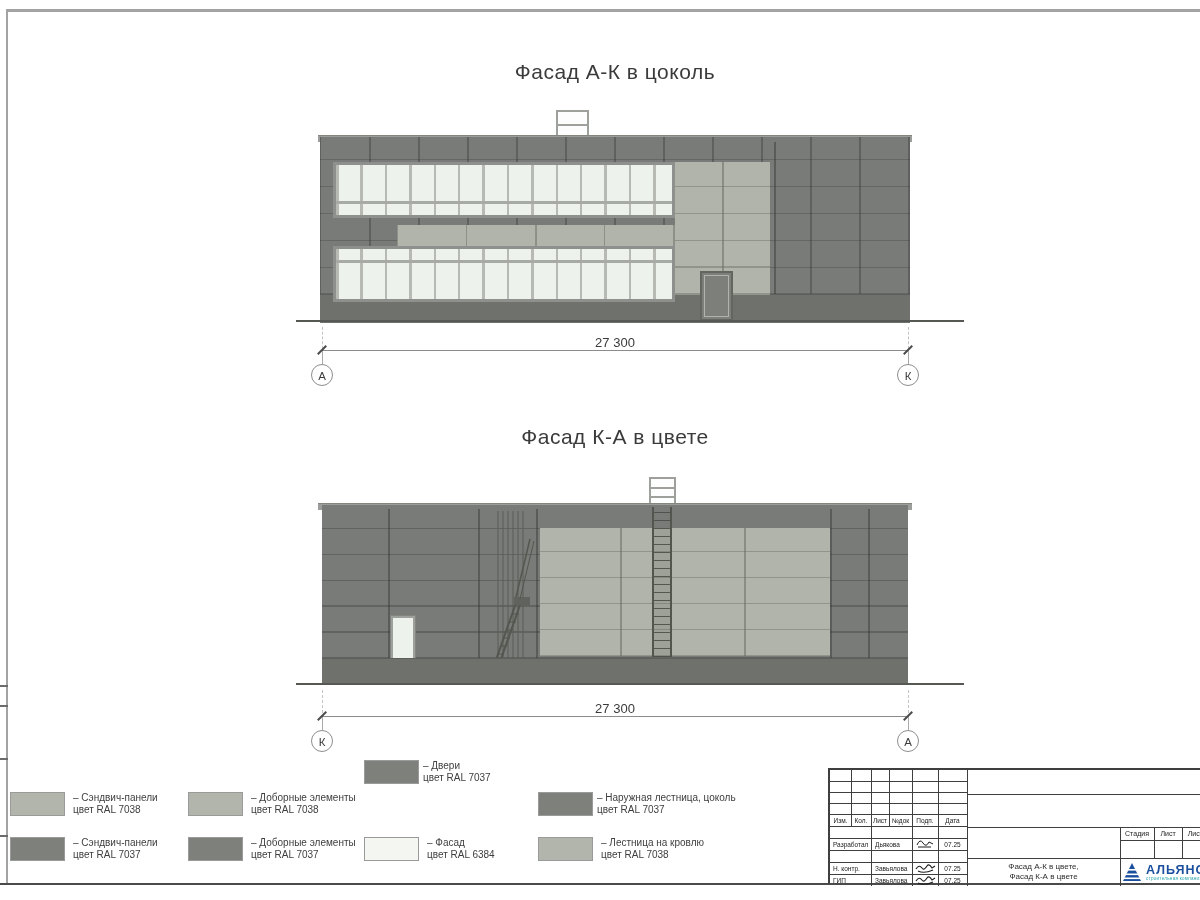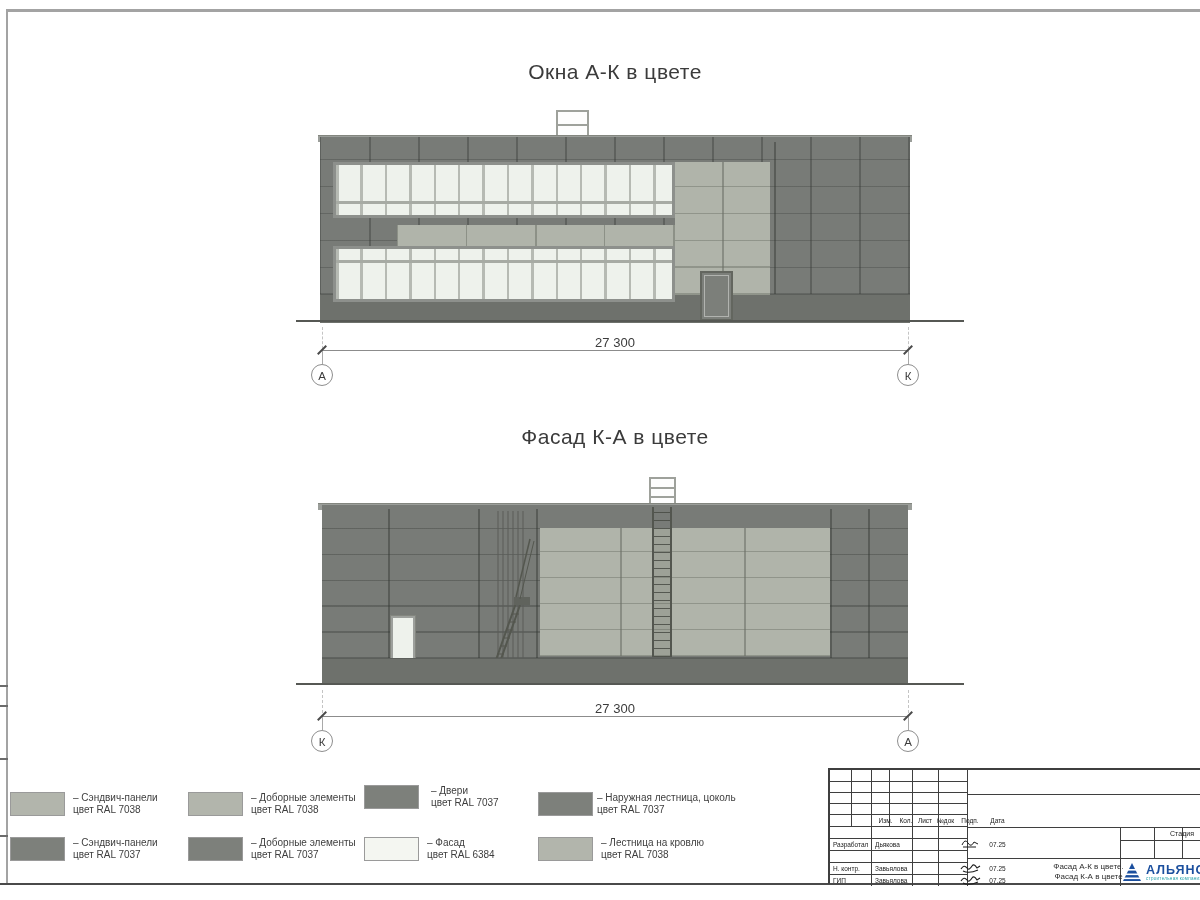--- a/index.html
+++ b/index.html
@@ -51,41 +51,41 @@
   .axcirc{width:22px;height:22px;border-radius:50%;border:1px solid #8e8e8e;background:#fff;
     text-align:center;line-height:22px;font-size:11.5px;color:#3c3c3c;box-sizing:border-box;}
   
   .leg-sw{width:55px;height:24px;border:1px solid #9a9a9a;box-sizing:border-box;}
   .leg-tx{font-size:10px;line-height:12px;color:#3e3e3e;white-space:nowrap;}
   
   .tb{left:828px;top:768px;width:372px;height:116px;border-top:2px solid var(--tb-line,#3f3f3f);
       border-left:2px solid var(--tb-line,#3f3f3f);box-sizing:border-box;font-size:6.5px;color:#222;}
   .tb .v{position:absolute;width:1px;background:var(--tb-line,#3f3f3f);}
   .tb .h{position:absolute;height:1px;background:var(--tb-line,#3f3f3f);}
-  .tb .cell{position:absolute;display:flex;align-items:center;justify-content:center;text-align:center;margin-left:45px;}
+  .tb .cell{position:absolute;display:flex;align-items:center;justify-content:center;text-align:center;}
   .tb .cellL{position:absolute;display:flex;align-items:center;padding-left:2px;}
   .doc-title{font-size:8px;line-height:10.5px;text-align:center;color:#2e2e2e;}
   .stagehdr{font-size:7px;}
   .company-name{font-size:12.5px;font-weight:bold;letter-spacing:1px;color:var(--logo-blue,#1b4f9e);line-height:12px;}
   .company-sub{font-size:4.5px;color:var(--logo-teal,#2ba4ad);letter-spacing:.3px;}
 </style>
 </head>
 <body>
 
 <div class="sheet">
 
   <div class="abs frame-top"></div>
   <div class="abs frame-left"></div>
   <div class="abs frame-bottom"></div>
   <div class="abs ltick" style="top:685px"></div>
   <div class="abs ltick" style="top:705px"></div>
   <div class="abs ltick" style="top:758px"></div>
   <div class="abs ltick" style="top:835px"></div>
 
-  <div class="abs fac-title" style="left:320px;top:60px">Окна А-К в цвете</div>
+  <div class="abs fac-title" style="left:320px;top:60px">Фасад А-К в цоколь</div>
 
   <div class="abs hatch" style="left:556px;top:110px;width:33px;height:29px">
     <div class="hatch-line" style="top:12px"></div>
   </div>
   <div class="abs cap" style="left:318px;top:135px;width:594px;height:6px"></div>
   <div class="abs fbody" style="left:320px;top:137px;width:590px;height:185px"></div>
   <div class="abs plinth" style="left:320px;top:294px;width:590px;height:28px"></div>
 
   <div class="abs lpanel" style="left:675px;top:162px;width:95px;height:133px"></div>
   <div class="abs vjointl" style="left:722px;top:162px;height:133px"></div>
@@ -187,21 +187,21 @@
         <div>цвет RAL 7038</div>
       </div>
   </div>
   <div class="abs" style="left:188px;top:837px;display:flex;gap:8px">
     <div class="leg-sw" style="background: rgb(125, 128, 123);"></div>
     <div class="leg-tx">
         <div>– Доборные элементы</div>
         <div>цвет RAL 7037</div>
       </div>
   </div>
-  <div class="abs" style="left:364px;top:785px;display:flex;gap:12px">
+  <div class="abs" style="left:364px;top:760px;display:flex;gap:4px">
     <div class="leg-sw" style="background: rgb(125, 128, 123);"></div>
     <div class="leg-tx">
         <div>– Двери</div>
         <div>цвет RAL 7037</div>
       </div>
   </div>
   <div class="abs" style="left:364px;top:837px;display:flex;gap:8px">
     <div class="leg-sw" style="background: rgb(244, 246, 241);"></div>
     <div class="leg-tx">
         <div>– Фасад</div>

